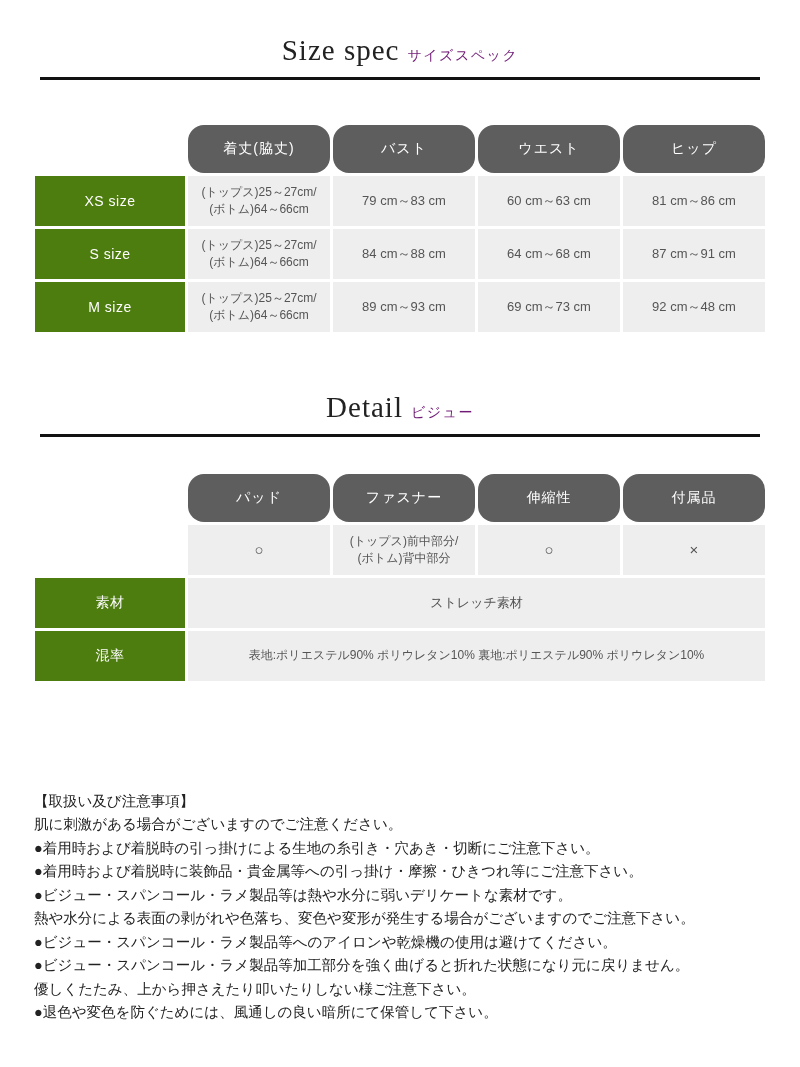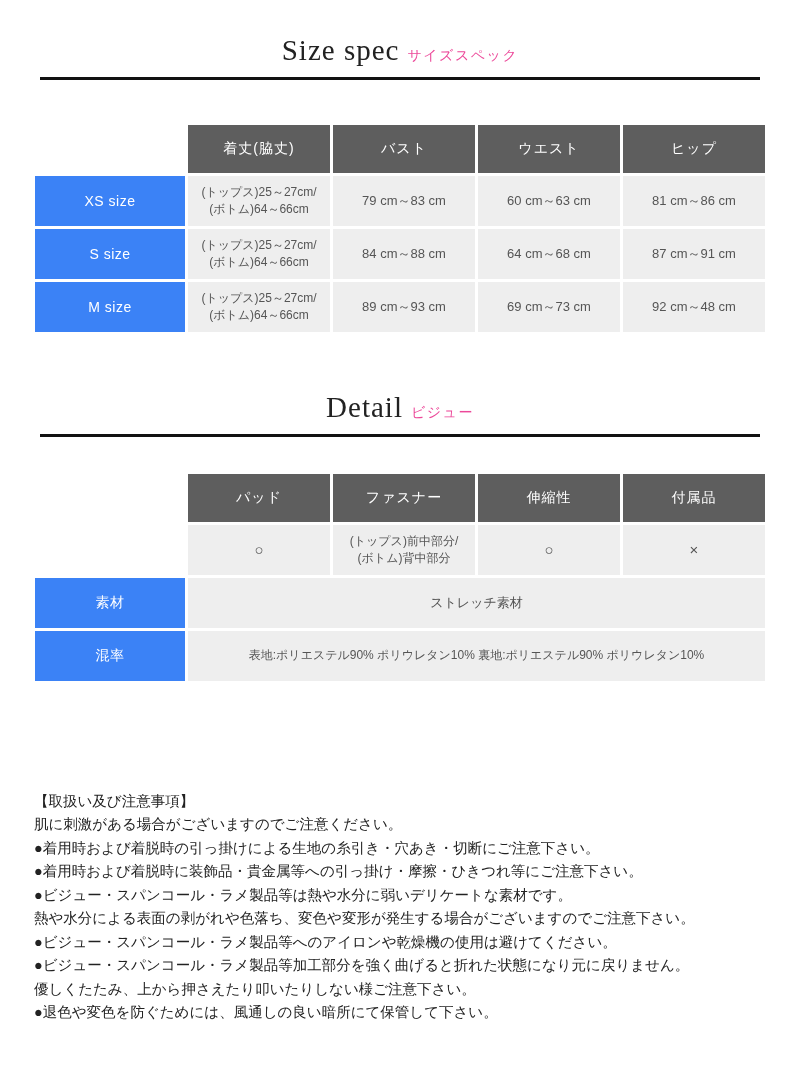--- a/index.html
+++ b/index.html
@@ -31,21 +31,21 @@
     font-family: "Liberation Serif", serif;
     font-size: 29px;
     letter-spacing: 1px;
     color: #222222;
     font-weight: normal;
     margin-top: 18px;
   }
   .section-head .jp {
     font-family: "Liberation Serif", serif;
     font-size: 14px;
-    color: #ec4899;
+    color: #701a75;
     letter-spacing: 1.5px;
     margin-left: 8px;
   }
   .rule {
     border-top: 3px solid #111111;
     margin: 10px 40px 0 40px;
   }
 
   
   table {
@@ -67,23 +67,24 @@
   }
   .hcell {
     background: #5e5e5e;
     color: #ffffff;
     font-size: 14px;
     font-weight: normal;
     text-align: center;
     height: 48px;
     vertical-align: middle;
     letter-spacing: 1px;
+    border-radius: 16px;
   }
   .rowhead {
-    background: #3b82f6;
+    background: #4d7c0f;
     color: #ffffff;
     font-size: 14px;
     font-weight: normal;
     text-align: center;
     height: 50px;
     vertical-align: middle;
     letter-spacing: 0.5px;
   }
   .cell {
     background: #eeeeee;

